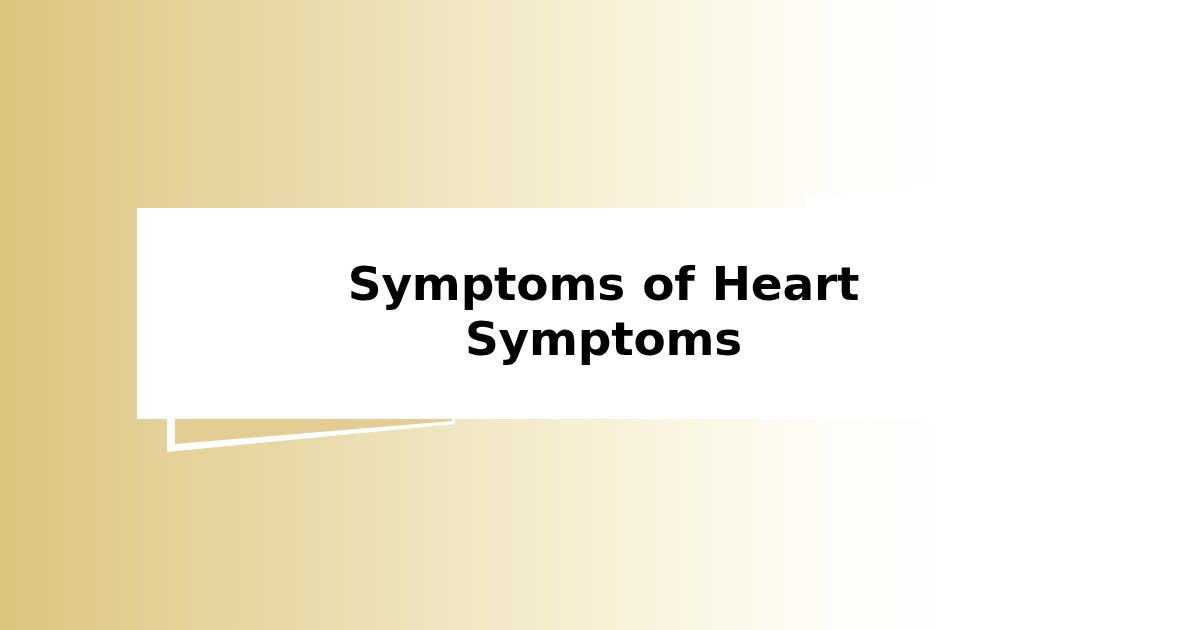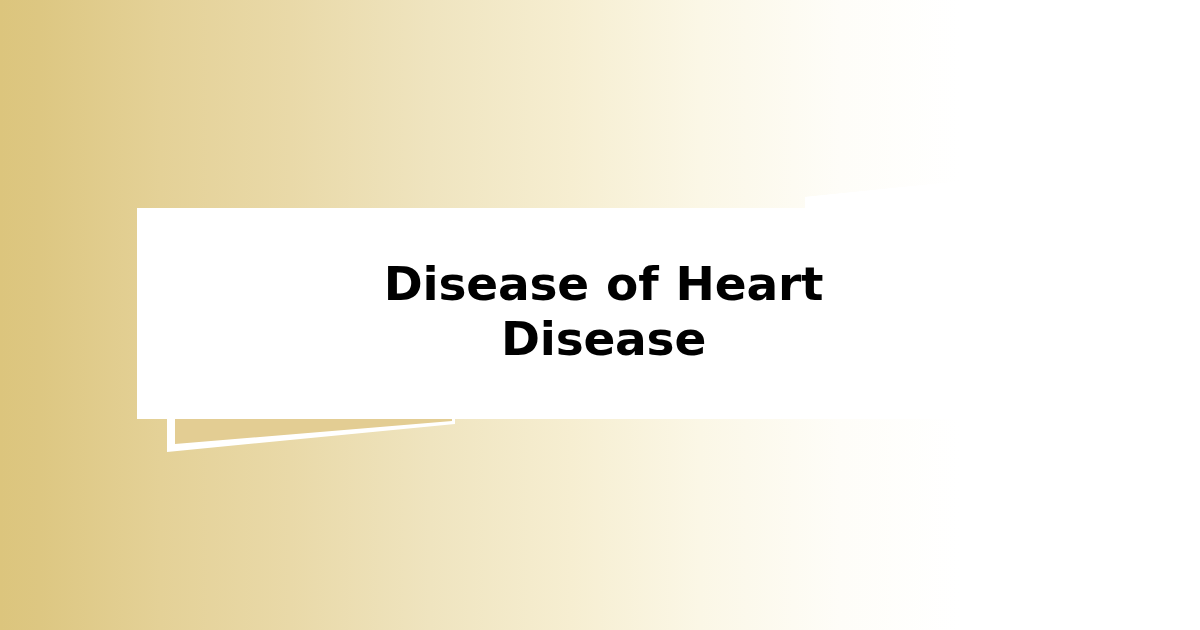--- a/index.html
+++ b/index.html
@@ -79,16 +79,16 @@
 
     <polygon points="1070,170 1070,208 805,208 805,197" fill="#ffffff"></polygon>
     <polygon points="1070,170 805,197 805,208 1070,208" fill="#ffffff"></polygon>
 
     <polygon points="167,419 167,452 455,424 455,419" fill="#ffffff"></polygon>
 
     <polygon points="175,419 175,444 452,421 452,419" fill="#e3cd93"></polygon>
   </svg>
 
   <div id="title-card">
-    <h1 id="title-text">Disease of Heart Disease</h1>
+    <h1 id="title-text">Symptoms of Heart Symptoms</h1>
   </div>
 
 </div>
 
 </body></html>

